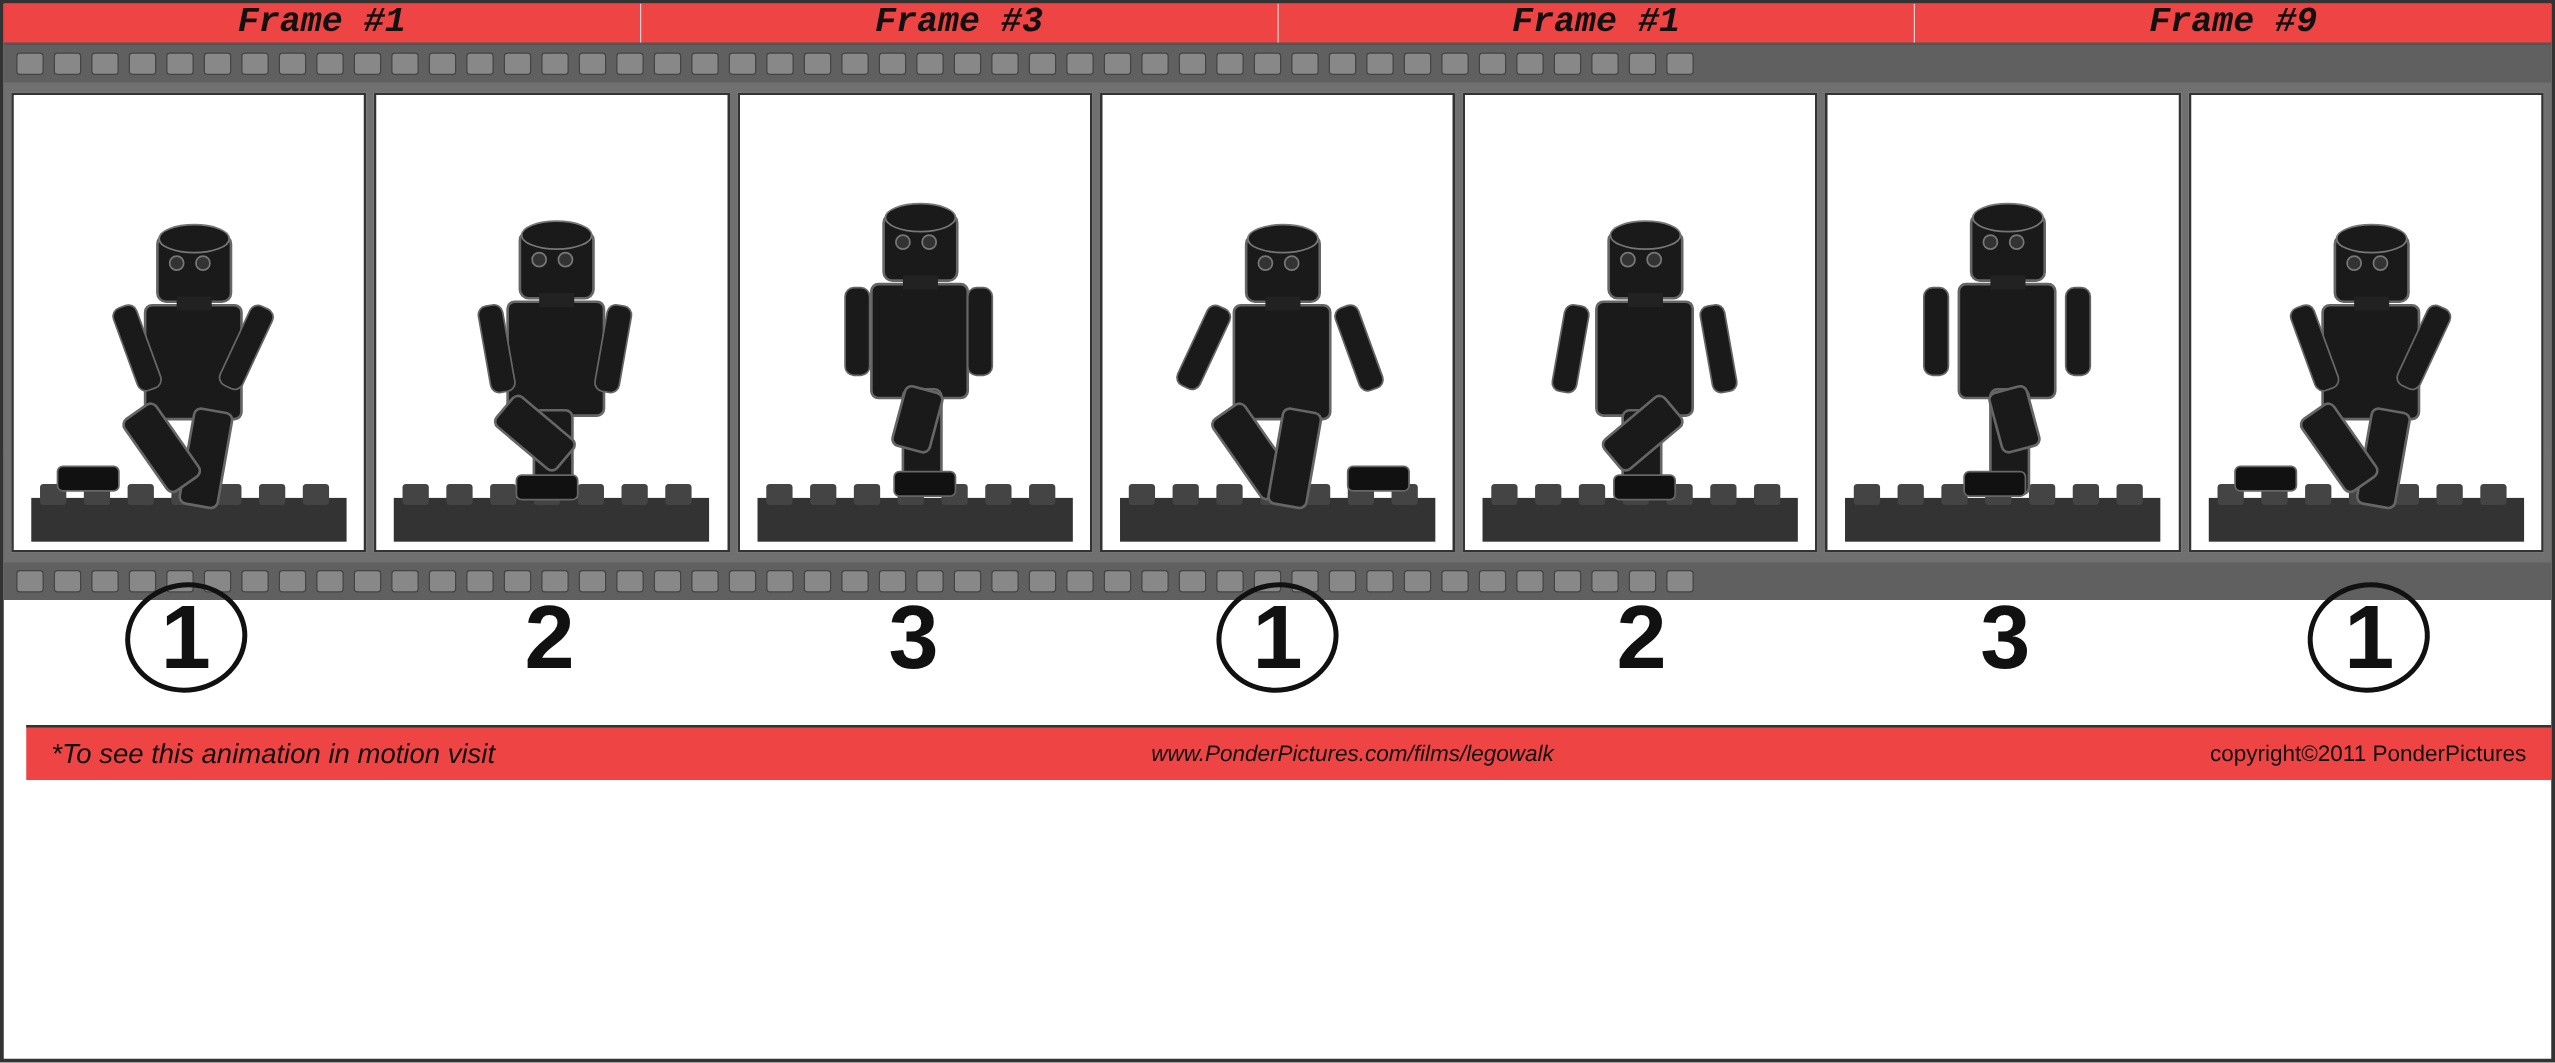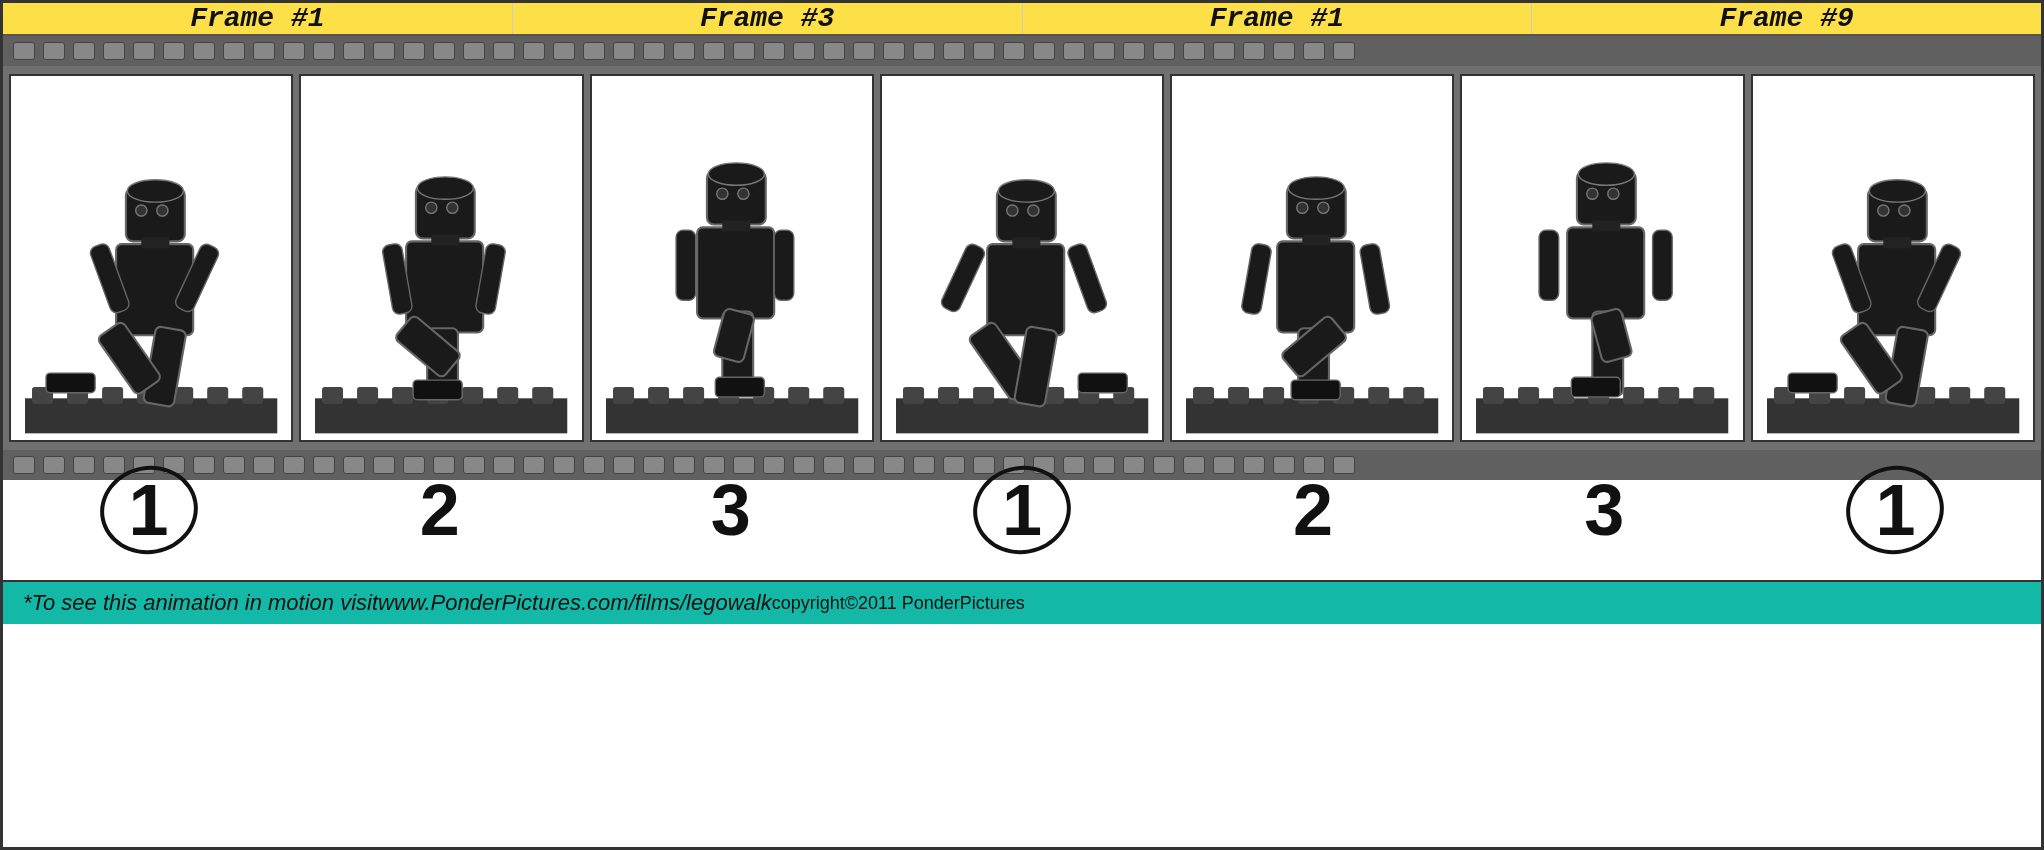--- a/index.html
+++ b/index.html
@@ -26,21 +26,21 @@
       padding: 0;
       position: relative;
       height: 360px;
       display: flex;
       flex-direction: column;
     }
 
     .film-labels-row {
       display: flex;
       height: 55px;
-      background: #fde047;
+      background: #ef4444;
       border-bottom: 2px solid #555;
     }
 
     .frame-label {
       flex: 1;
       display: flex;
       align-items: center;
       justify-content: center;
       font-family: 'Courier New', cursive;
       font-style: italic;
@@ -154,34 +154,36 @@
       left: 50%;
       transform: translate(-50%, -50%) rotate(-10deg);
       width: 90px;
       height: 80px;
       border: 4px solid #111;
       border-radius: 50%;
     }
 
     .footer-row {
       display: flex;
+      justify-content: space-between;
       align-items: center;
       padding: 8px 20px;
       border-top: 2px solid #333;
-      background: #14b8a6;
+      background: #ef4444;
+      margin-left: 18px;
     }
 
     .footer-text {
       font-size: 22px;
       font-style: italic;
       color: #111;
     }
 
     .footer-url {
-      font-size: 22px;
+      font-size: 18px;
       color: #111;
       font-style: italic;
     }
 
     .footer-copyright {
       font-size: 18px;
       color: #111;
     }
 
     .numbers-row {

